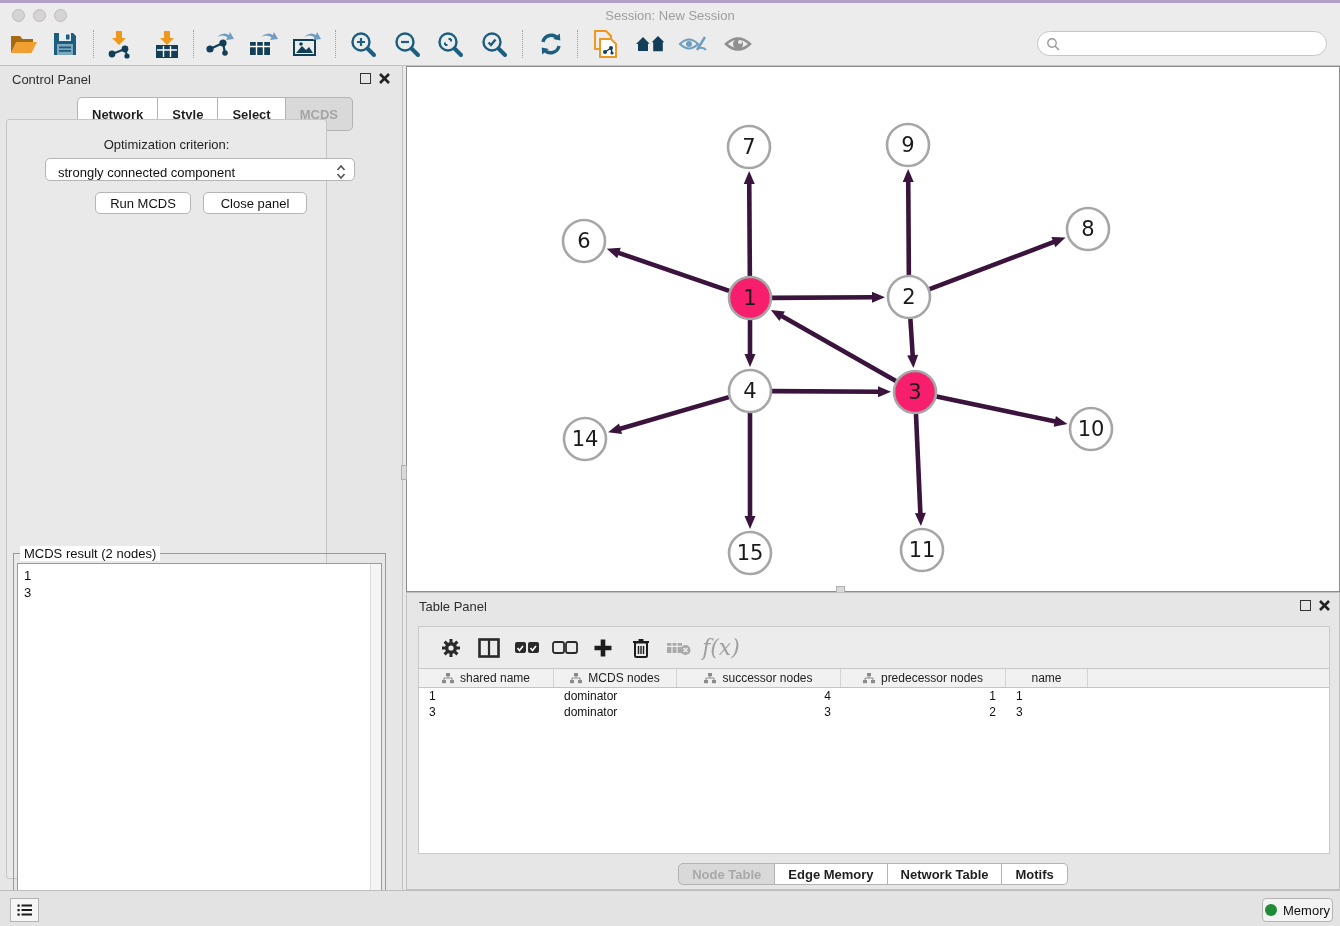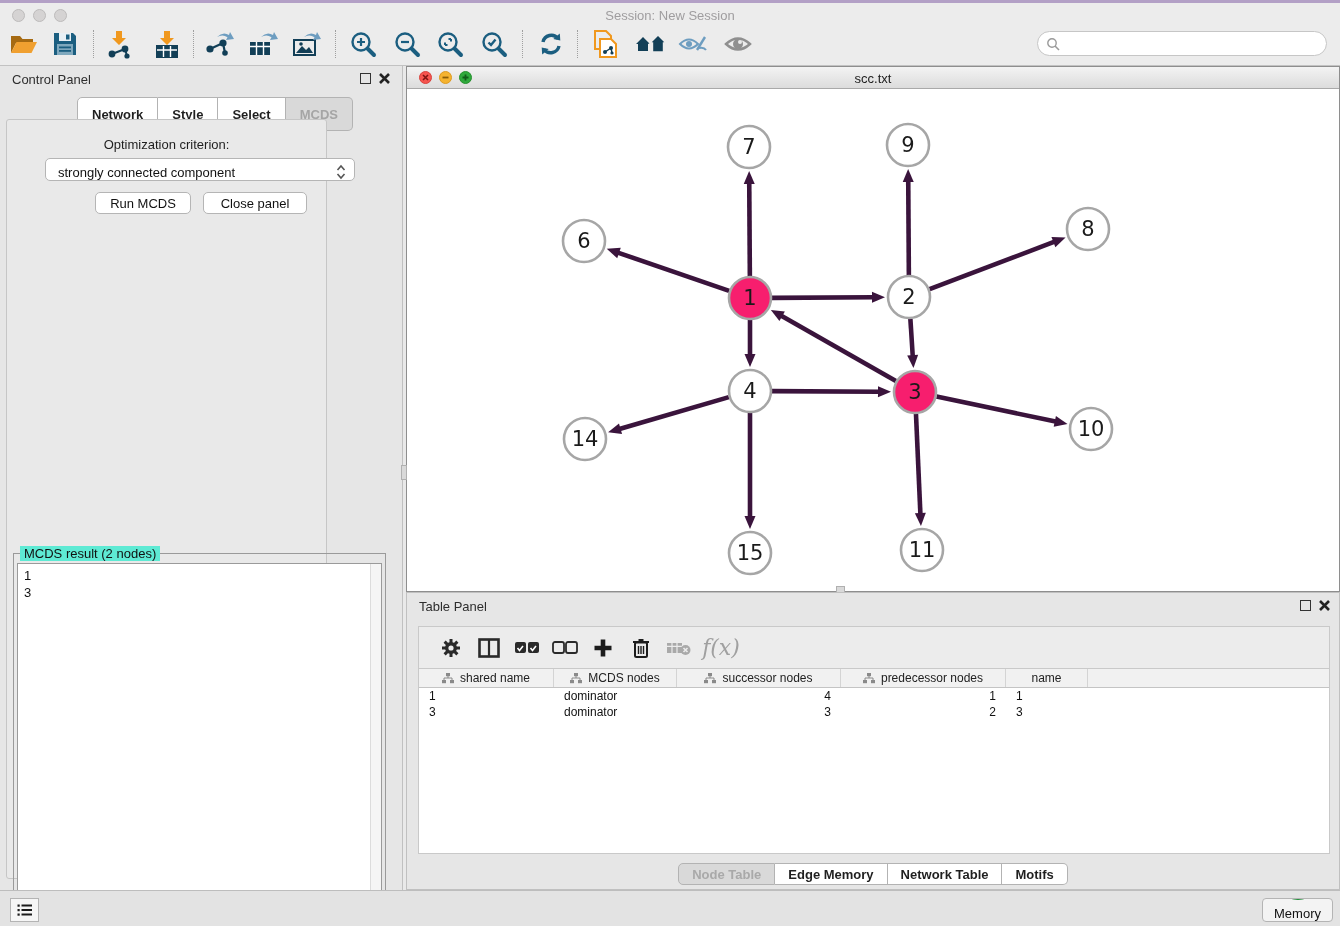--- a/index.html
+++ b/index.html
@@ -28,21 +28,21 @@
   .cp-tabs { position:absolute; left:77px; top:31px; height:22px; display:flex; }
   .cp-tab { height:22px; padding:16px 14px; background:#ffffff; border:1px solid #b3b3b3; border-left:none; font-size:13px; font-weight:bold; color:#1f1f1f; display:flex; align-items:center; }
   .cp-tab:first-child { border-left:1px solid #b3b3b3; border-radius:5px 0 0 5px; }
   .cp-tab.active { background:#d9d9d9; color:#a5a5a5; border-radius:0 5px 5px 0; }
   .cp-content { position:absolute; left:6px; top:53px; width:321px; height:760px; background:#e9e9e9; border:1px solid #c6c6c6; border-radius:3px; }
   .opt-label { position:absolute; left:0; top:17px; width:100%; text-align:center; font-size:13px; color:#1e1e1e; }
   .dropdown { position:absolute; left:38px; top:38px; width:310px; height:23px; background:#ffffff; border:1px solid #b5b5b5; border-radius:5px; display:flex; align-items:flex-end; padding:0 8px 0 12px; }
   .dropdown .val { flex:1; font-size:13px; color:#111; }
   .btn { position:absolute; height:22px; background:#ffffff; border:1px solid #b5b5b5; border-radius:5px; font-size:13px; color:#111; display:flex; align-items:center; justify-content:center; font-family:"Liberation Sans",sans-serif; }
   .result-fs { position:absolute; left:6px; top:433px; width:373px; height:379px; border:1px solid #9a9a9a; }
-  .result-legend { position:absolute; left:6px; top:-8px; background:#5eead4; padding:0 4px; font-size:13px; color:#111; }
+  .result-legend { position:absolute; left:6px; top:-8px; background:#ffffff; padding:0 4px; font-size:13px; color:#111; }
   .result-box { position:absolute; left:3px; top:9px; width:365px; height:364px; background:#ffffff; border:1px solid #9a9a9a; }
   .result-text { position:absolute; left:6px; top:3px; font-size:13px; color:#111; line-height:17px; white-space:pre-line; }
   .result-scroll { position:absolute; right:0; top:0; width:11px; height:100%; background:#f5f5f5; border-left:1px solid #dcdcdc; }
 
   
   .net-window { position:absolute; left:406px; top:66px; width:934px; height:526px; border:1px solid #8e8e8e; background:#ffffff; }
   .net-titlebar { position:absolute; left:0; top:0; width:100%; height:22px; background:linear-gradient(#f3f3f3,#dcdcdc); border-bottom:1px solid #a9a9a9; }
   .tl { position:absolute; top:4px; width:13px; height:13px; border-radius:50%; display:flex; align-items:center; justify-content:center; }
   .net-title { position:absolute; top:4px; width:100%; text-align:center; font-size:13px; color:#1c1c1c; }
   .net-canvas { position:absolute; left:0; top:22px; width:932px; height:502px; background:#ffffff; }
@@ -59,21 +59,21 @@
   .td { padding:0 10px; }
   .num-r { text-align:right; }
   .tp-tabs { position:absolute; left:0; top:270px; width:100%; display:flex; justify-content:center; }
   .tp-tab { height:22px; padding:0 13px; background:#ffffff; border:1px solid #b3b3b3; border-left:none; font-size:13px; font-weight:bold; color:#1f1f1f; display:flex; align-items:center; }
   .tp-tab.active { background:#d9d9d9; color:#a9a9a9; border-left:1px solid #b3b3b3; border-radius:5px 0 0 5px; }
   .tp-tab:last-child { border-radius:0 5px 5px 0; }
 
   
   .statusbar { position:absolute; left:0; top:890px; width:1340px; height:36px; background:#e3e3e3; border-top:1px solid #bdbdbd; }
   .status-left-btn { position:absolute; left:10px; top:7px; width:29px; height:24px; background:#f6f6f6; border:1px solid #b4b4b4; display:flex; align-items:center; justify-content:center; }
-  .memory-btn { position:absolute; left:1262px; top:7px; width:71px; height:24px; background:#f3f3f3; border:1px solid #b4b4b4; border-radius:4px; display:flex; align-items:center; justify-content:center; gap:6px; font-size:13px; color:#111;flex-direction:column; }
+  .memory-btn { position:absolute; left:1262px; top:7px; width:71px; height:24px; background:#f3f3f3; border:1px solid #b4b4b4; border-radius:4px; display:flex; align-items:center; justify-content:center; gap:6px; font-size:13px; color:#111; }
   .memory-dot { width:12px; height:12px; border-radius:50%; background:#1f8b37; }
 </style>
 </head>
 <body>
 
 <div class="purple-strip"></div>
 <div class="titlebar">
   <div class="traffic-inactive" style="left:12px"></div>
   <div class="traffic-inactive" style="left:33px"></div>
   <div class="traffic-inactive" style="left:54px"></div>
@@ -257,38 +257,20 @@
       <div class="result-box">
         <div class="result-text">1
 3</div>
         <div class="result-scroll"></div>
       </div>
     </div>
   </div>
 </div>
 
 <div class="net-window">
-  <div class="net-titlebar">
-    <div class="tl" style="left:12px; background:#f6554f; border:1px solid #d8423d;">
-      <svg width="7" height="7" viewBox="0 0 7 7">
-          <path d="M1 1 L6 6 M6 1 L1 6" stroke="#7e1512" stroke-width="1.6"></path>
-        </svg>
-    </div>
-    <div class="tl" style="left:32px; background:#f5b32f; border:1px solid #dd9a21;">
-      <svg width="7" height="3" viewBox="0 0 7 3">
-          <path d="M0.5 1.5 H6.5" stroke="#8a5d07" stroke-width="1.8"></path>
-        </svg>
-    </div>
-    <div class="tl" style="left:52px; background:#2fa93c; border:1px solid #27902f;">
-      <svg width="7" height="7" viewBox="0 0 7 7">
-          <path d="M3.5 0.5 V6.5 M0.5 3.5 H6.5" stroke="#115c1a" stroke-width="1.8"></path>
-        </svg>
-    </div>
-    <div class="net-title">scc.txt</div>
-  </div>
   <div class="net-canvas">
     <svg id="graph-svg" width="932" height="502">
         <line x1="342.85430783059013" y1="187.00048241911261" x2="342.23178299678835" y2="92.9992325150481" stroke="#3a143c" stroke-width="4.6"></line>
         <polygon points="342.15893691208345,81.99947372460441 347.74490713468384,94.96276561641267 336.74514834424014,95.0356117011176" fill="#3a143c"></polygon>
         <line x1="322.1924875913935" y1="201.85525176330984" x2="210.10286065005576" y2="163.3666449220071" stroke="#3a143c" stroke-width="4.6"></line>
         <polygon points="199.6991044457525,159.79427080366202 213.78063974637433,158.8142893868273 210.20826562802927,169.21804559113056" fill="#3a143c"></polygon>
         <line x1="364.9995649035371" y1="208.86163795658152" x2="467.0006921989182" y2="208.2201214327112" stroke="#3a143c" stroke-width="4.6"></line>
         <polygon points="478.0004746506868,208.15094041100198 465.03532226399676,213.732591026179 464.9661412422875,202.73280857441043" fill="#3a143c"></polygon>
         <line x1="343" y1="231" x2="343" y2="267" stroke="#3a143c" stroke-width="4.6"></line>
         <polygon points="343,278 337.5,265 348.5,265" fill="#3a143c"></polygon>

